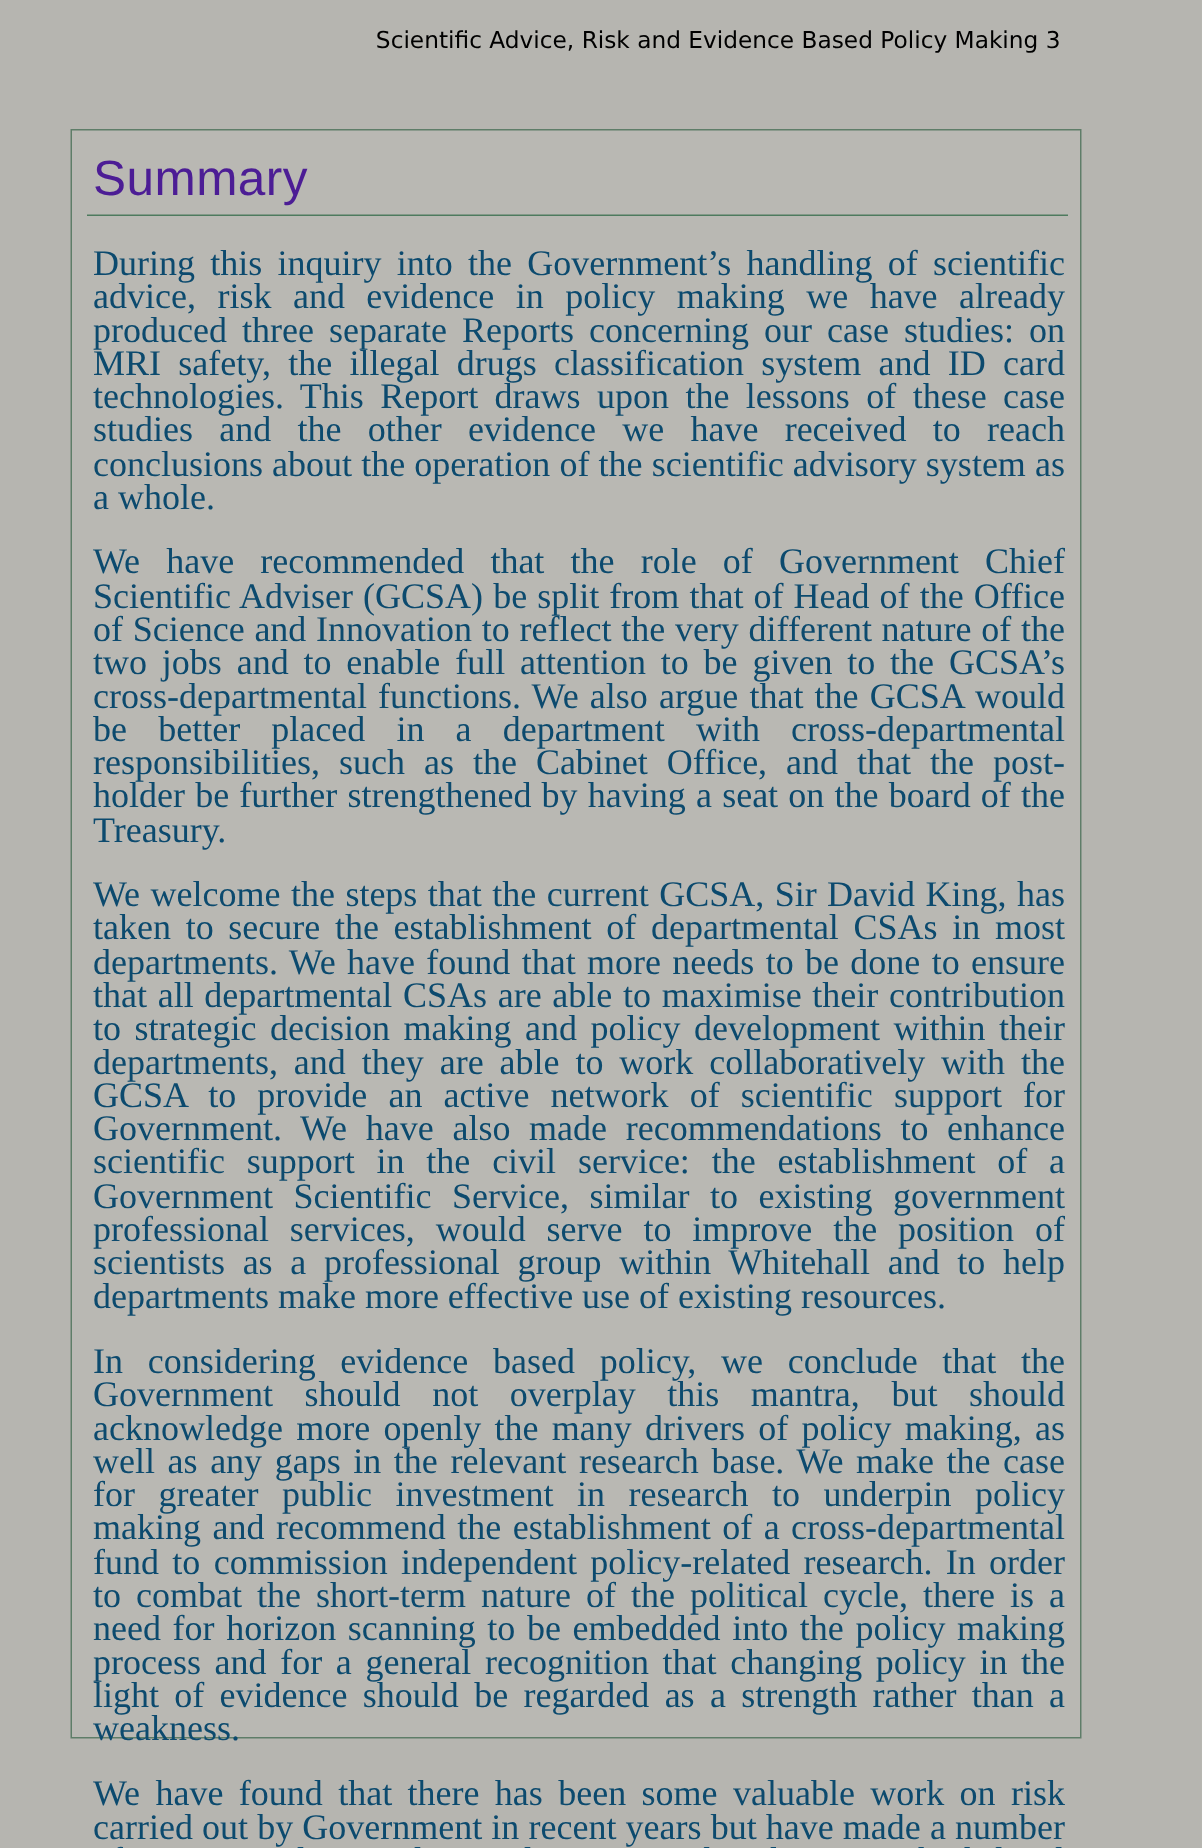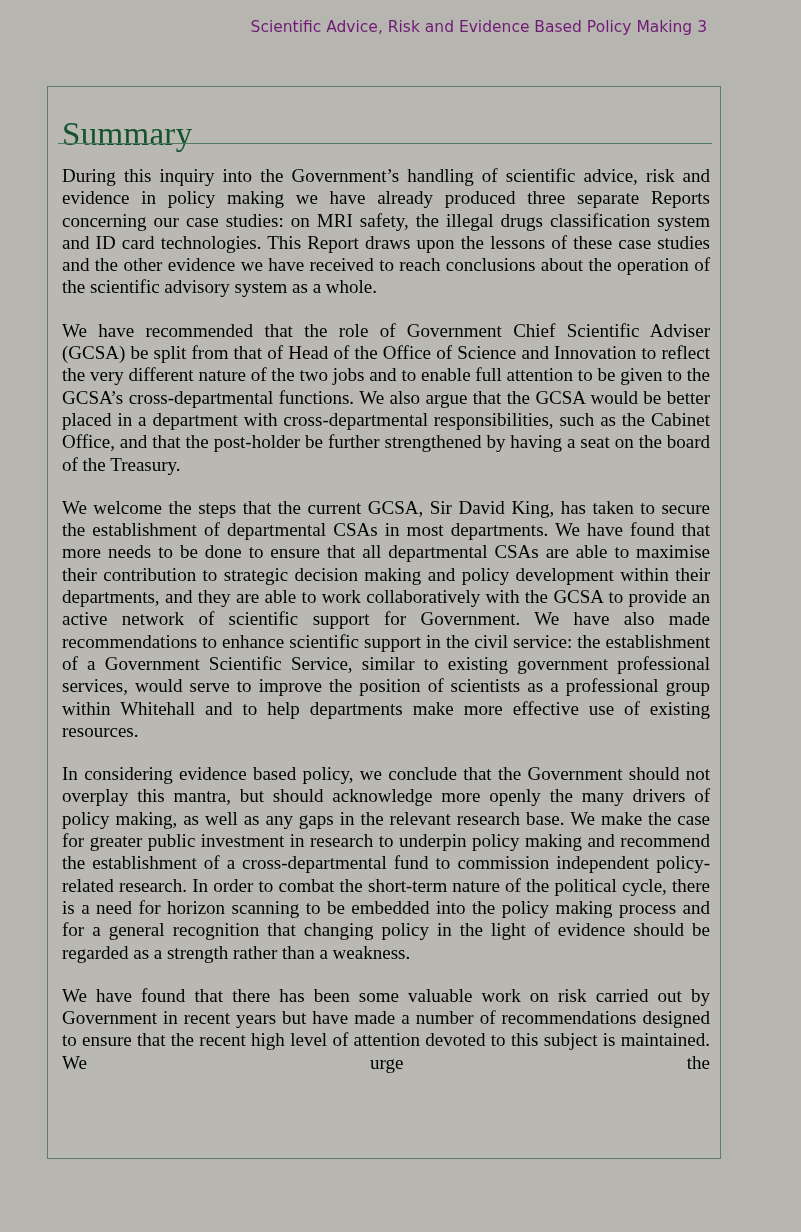--- a/index.html
+++ b/index.html
@@ -13,63 +13,63 @@
       position: relative;
       overflow: hidden;
       font-family: "Liberation Serif", serif;
     }
     .running-header {
       position: absolute;
       top: 18px;
       right: 94px;
       font-family: "DejaVu Sans", sans-serif;
       font-size: 15.5px;
-      color: #701a75;
+      color: #000000;
       letter-spacing: 0;
       white-space: nowrap;
     }
     .summary-box {
       position: absolute;
       left: 47px;
       top: 86px;
       width: 674px;
       height: 1073px;
       border: 1.5px solid #5e7d68;
       box-sizing: border-box;
       background: #b9b8b3;
     }
     .summary-title {
       position: absolute;
       left: 62px;
-      top: 118px;
-      font-family: Liberation Serif, serif;
+      top: 102px;
+      font-family: Liberation Sans, sans-serif;
       font-size: 33px;
-      color: #14532d;
+      color: #4c1d95;
       line-height: 1;
       letter-spacing: 0.3px;
     }
     .title-rule {
       position: absolute;
       left: 58px;
       top: 143px;
       width: 654px;
       height: 0;
       border-top: 1.5px solid #4e7a5e;
     }
     .body-text {
       position: absolute;
       left: 62px;
       top: 165px;
       width: 648px;
     }
     .para {
       margin: 0 0 21px 0;
-      font-size: 19px;
+      font-size: 24px;
       line-height: 22.3px;
-      color: #000000;
+      color: #0c4a6e;
       text-align: justify;
       text-align-last: left;
     }
   </style>
 </head>
 <body>
 
 <div class="running-header">Scientific Advice, Risk and Evidence Based Policy Making 3</div>
 
 <div class="summary-box"></div>

